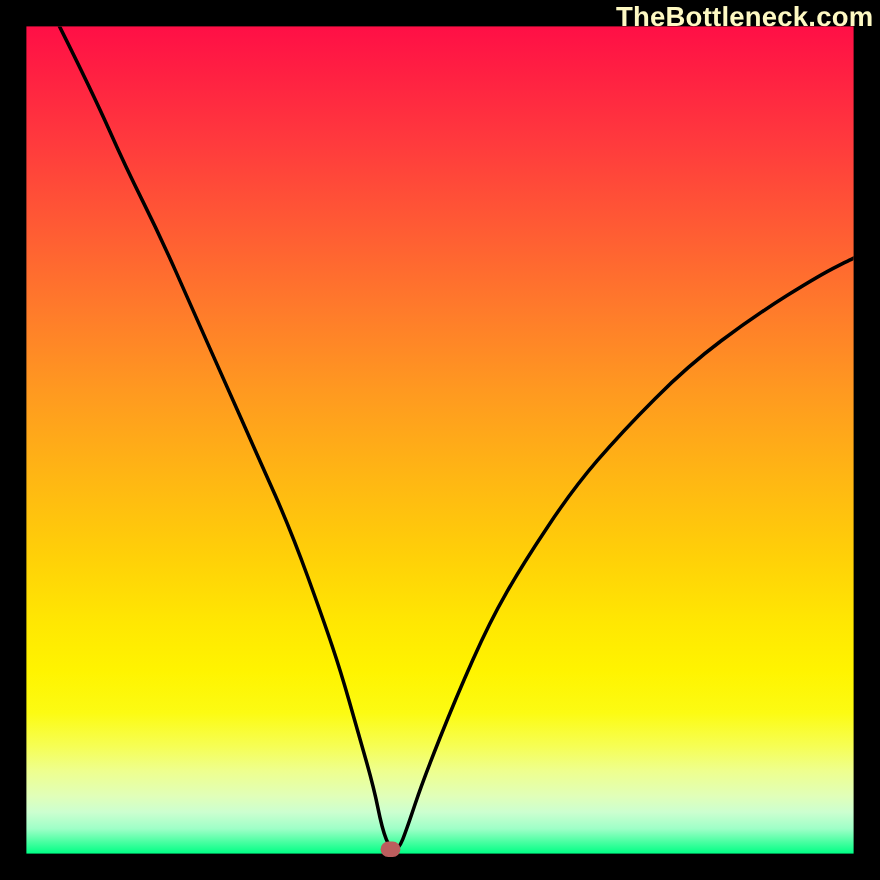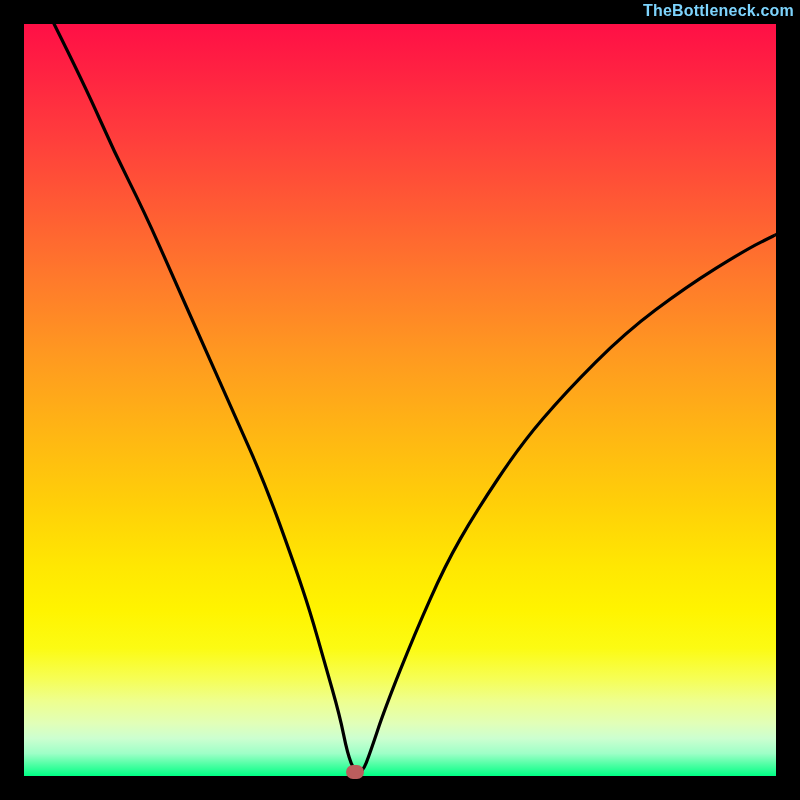--- a/index.html
+++ b/index.html
@@ -44,23 +44,23 @@
       #9effc7 97%,
       #4effa4 98.5%,
       #00ff85 100%
     );
   }
   .watermark {
     position: absolute;
     top: 2px;
     right: 6px;
     font-family: Arial, Helvetica, sans-serif;
-    font-size: 16px;
+    font-size: 25px;
     font-weight: 600;
-    color: #7dd3fc;
+    color: #fef9c3;
     letter-spacing: 0.2px;
     user-select: none;
   }
   svg.curve {
     position: absolute;
     left: 0;
     top: 0;
   }
   .marker {
     position: absolute;

